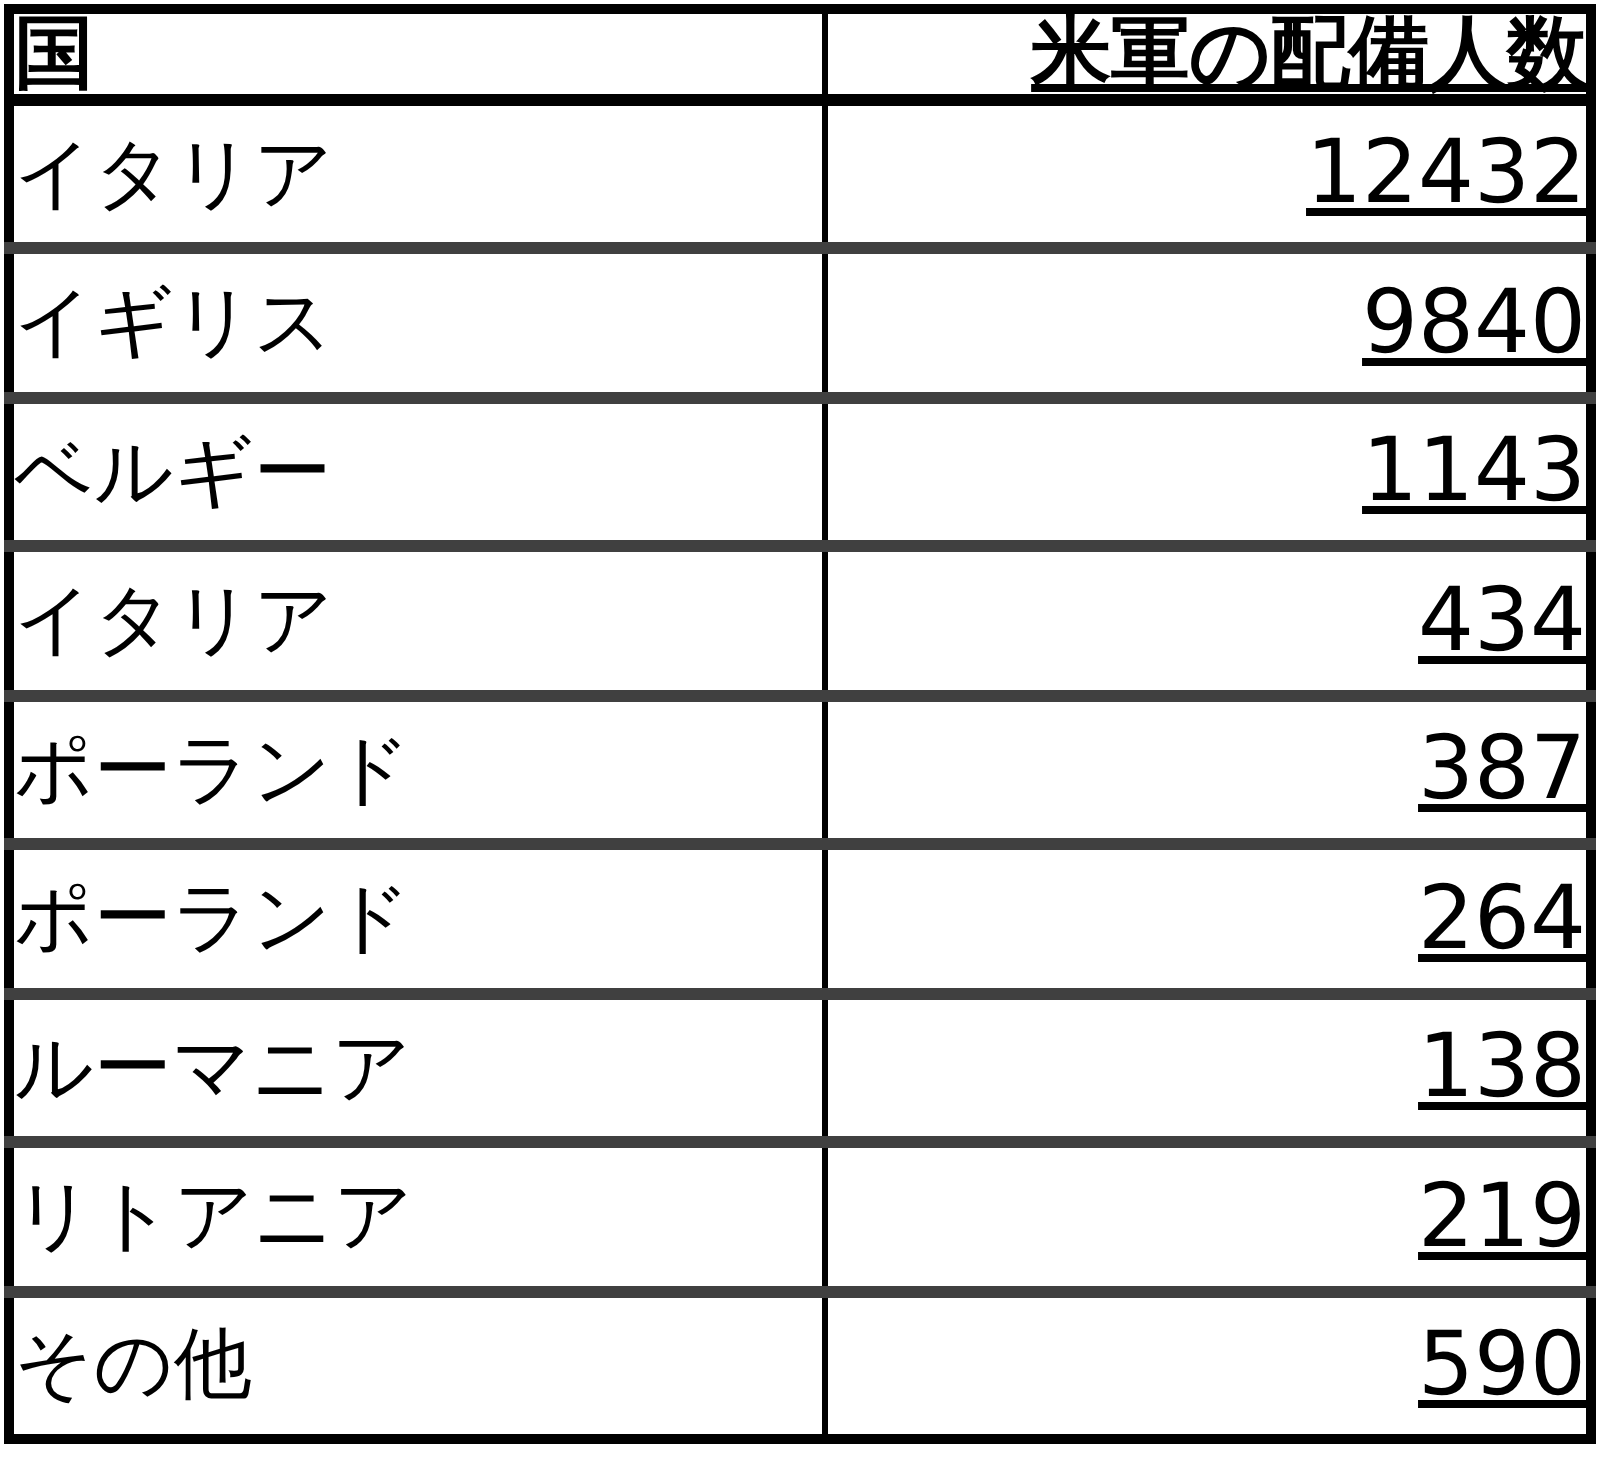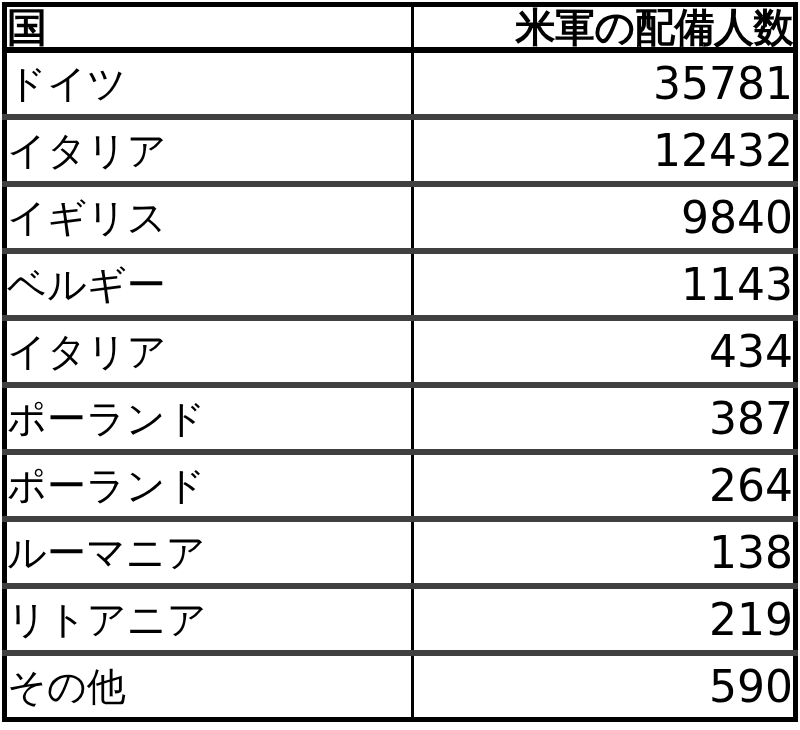--- a/index.html
+++ b/index.html
@@ -65,20 +65,21 @@
     border-bottom: 6px solid #000000;
   }
 
   .cell-country {
     text-align: left;
     padding-left: 9px;
   }
   .cell-value {
     text-align: right;
     padding-right: 6px;
+    text-decoration: underline;
   }
 
   .head-text {
     display: block;
     font-size: 40px;
     font-weight: bold;
     letter-spacing: -0.5px;
     white-space: nowrap;
   }
   .head-text.value-head {
@@ -112,28 +113,20 @@
       <tr>
         <th class="cell-country">
           <span class="head-text">国</span>
         </th>
         <th class="cell-value">
           <span class="head-text value-head">米軍の配備人数</span>
         </th>
       </tr>
     </thead>
     <tbody>
-      <tr>
-        <td class="cell-country">
-          <span class="body-text">ドイツ</span>
-        </td>
-        <td class="cell-value">
-          <span class="num-text">35781</span>
-        </td>
-      </tr>
       <tr>
         <td class="cell-country">
           <span class="body-text">イタリア</span>
         </td>
         <td class="cell-value">
           <span class="num-text">12432</span>
         </td>
       </tr>
       <tr>
         <td class="cell-country">

